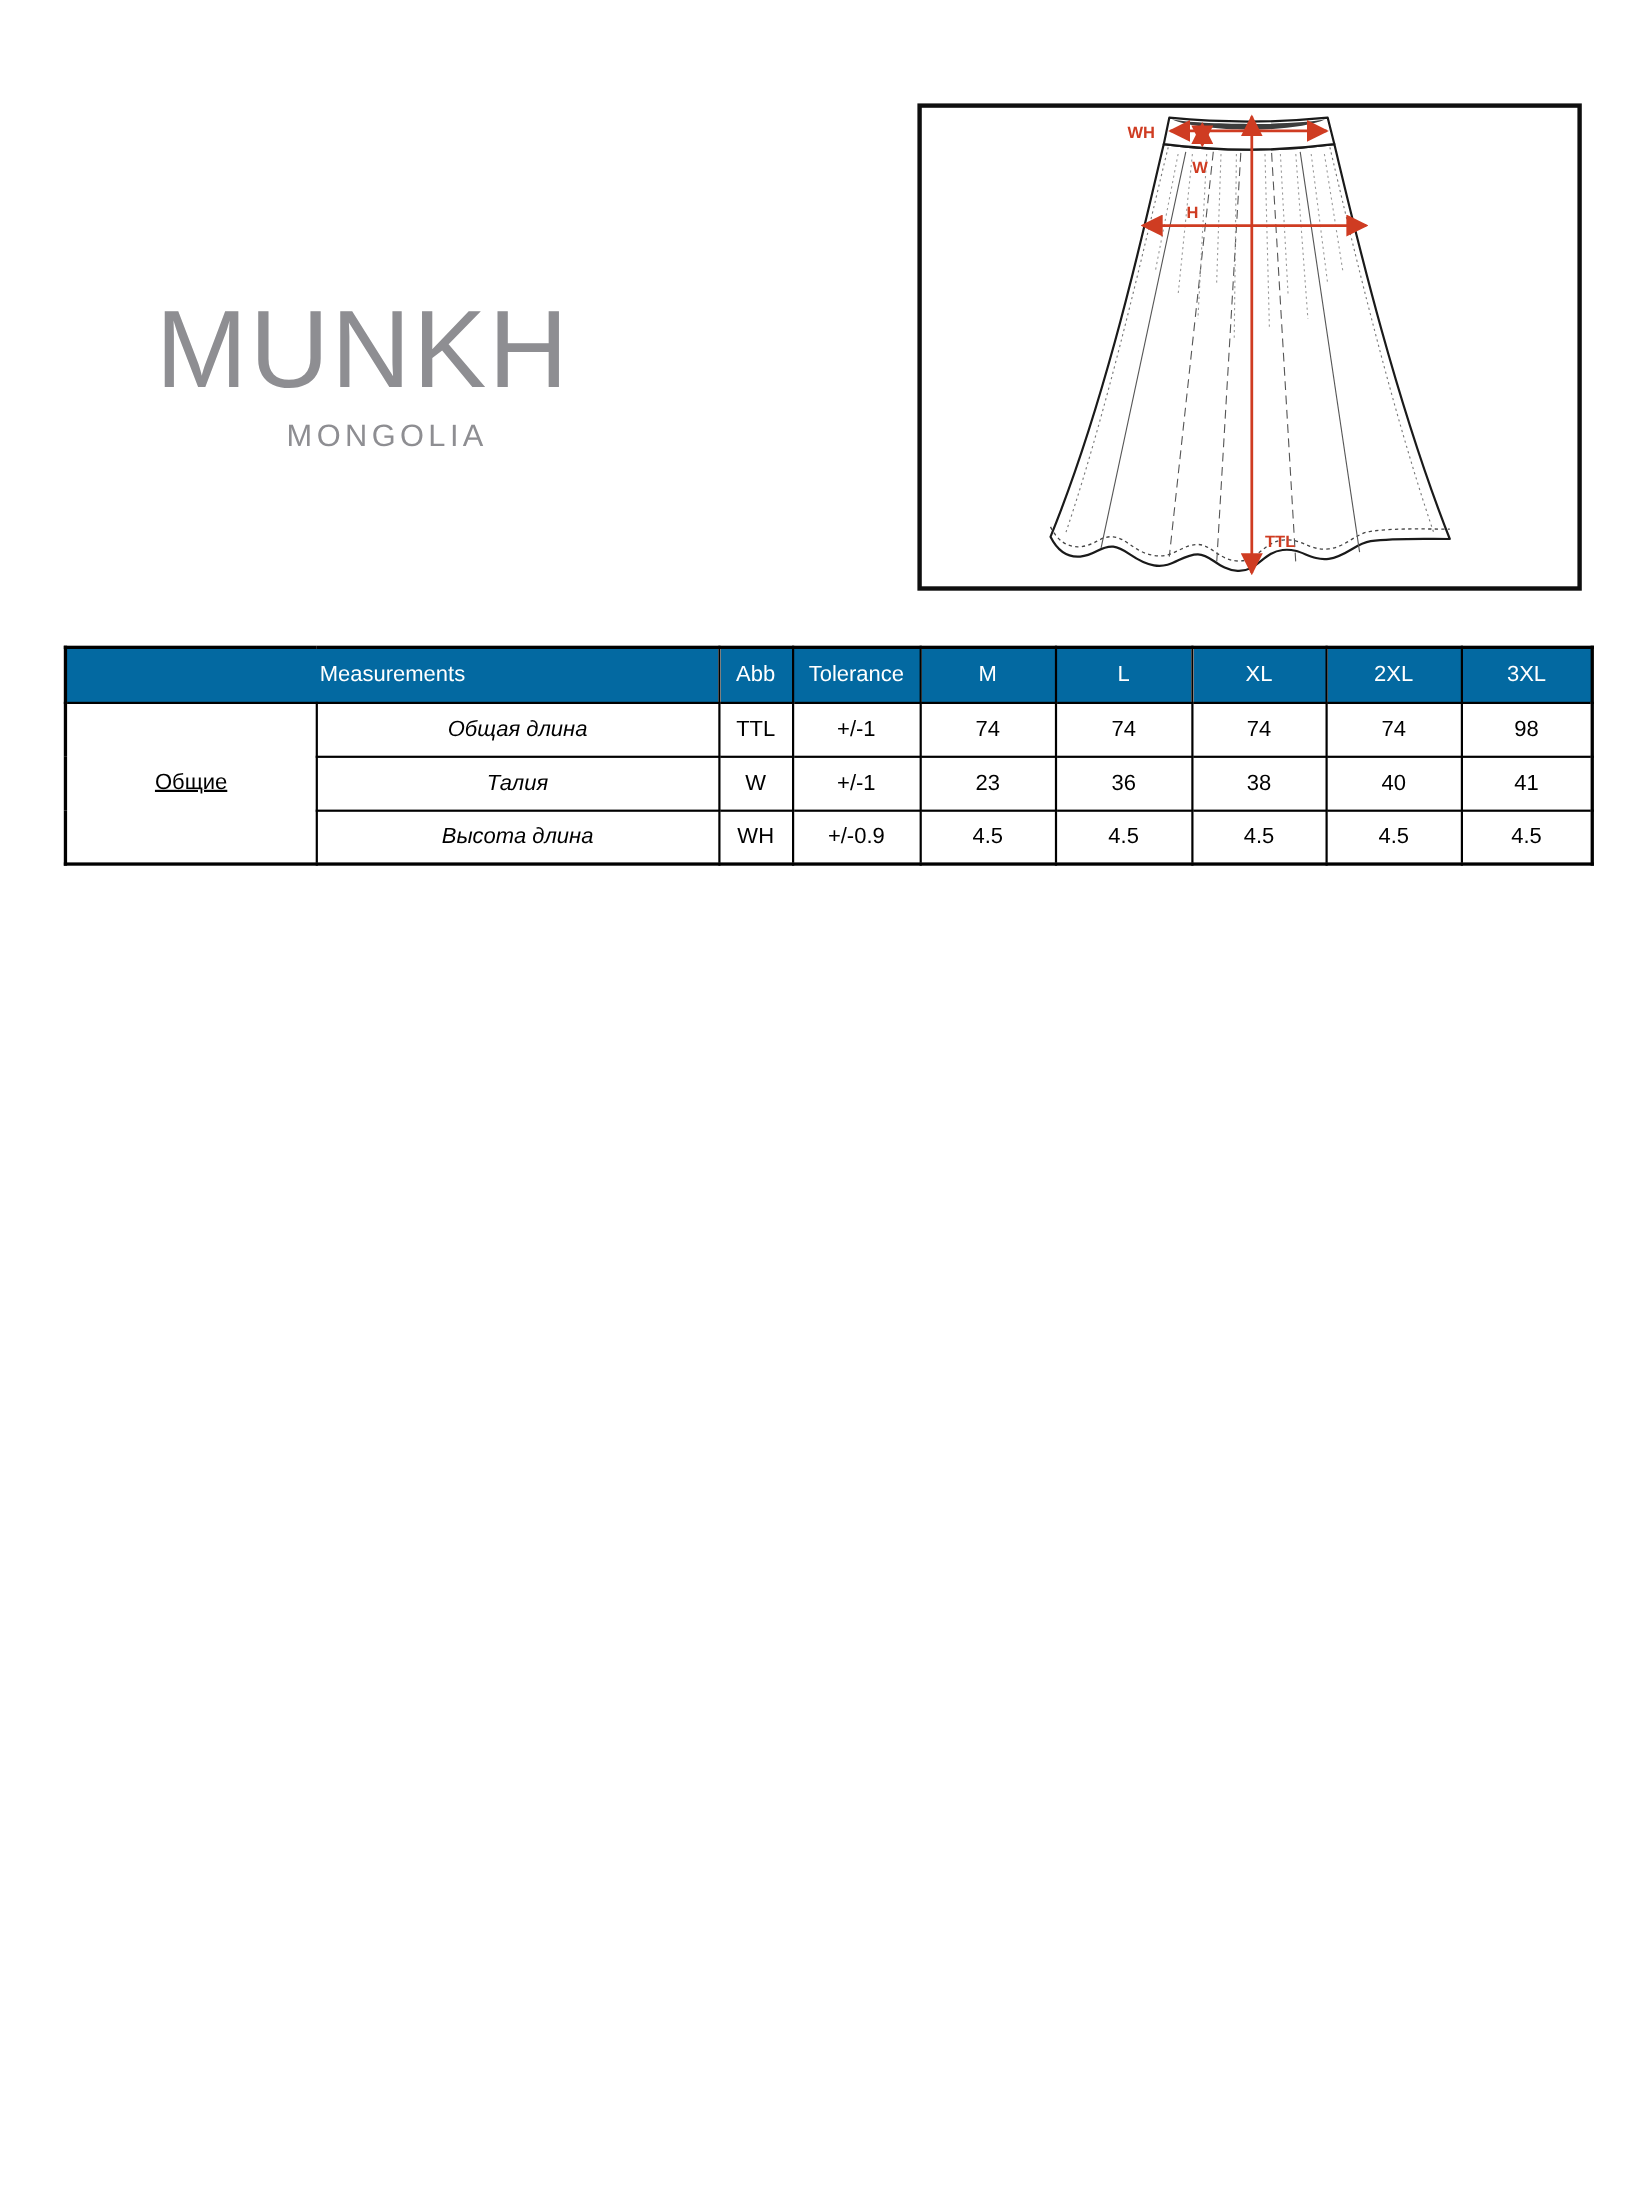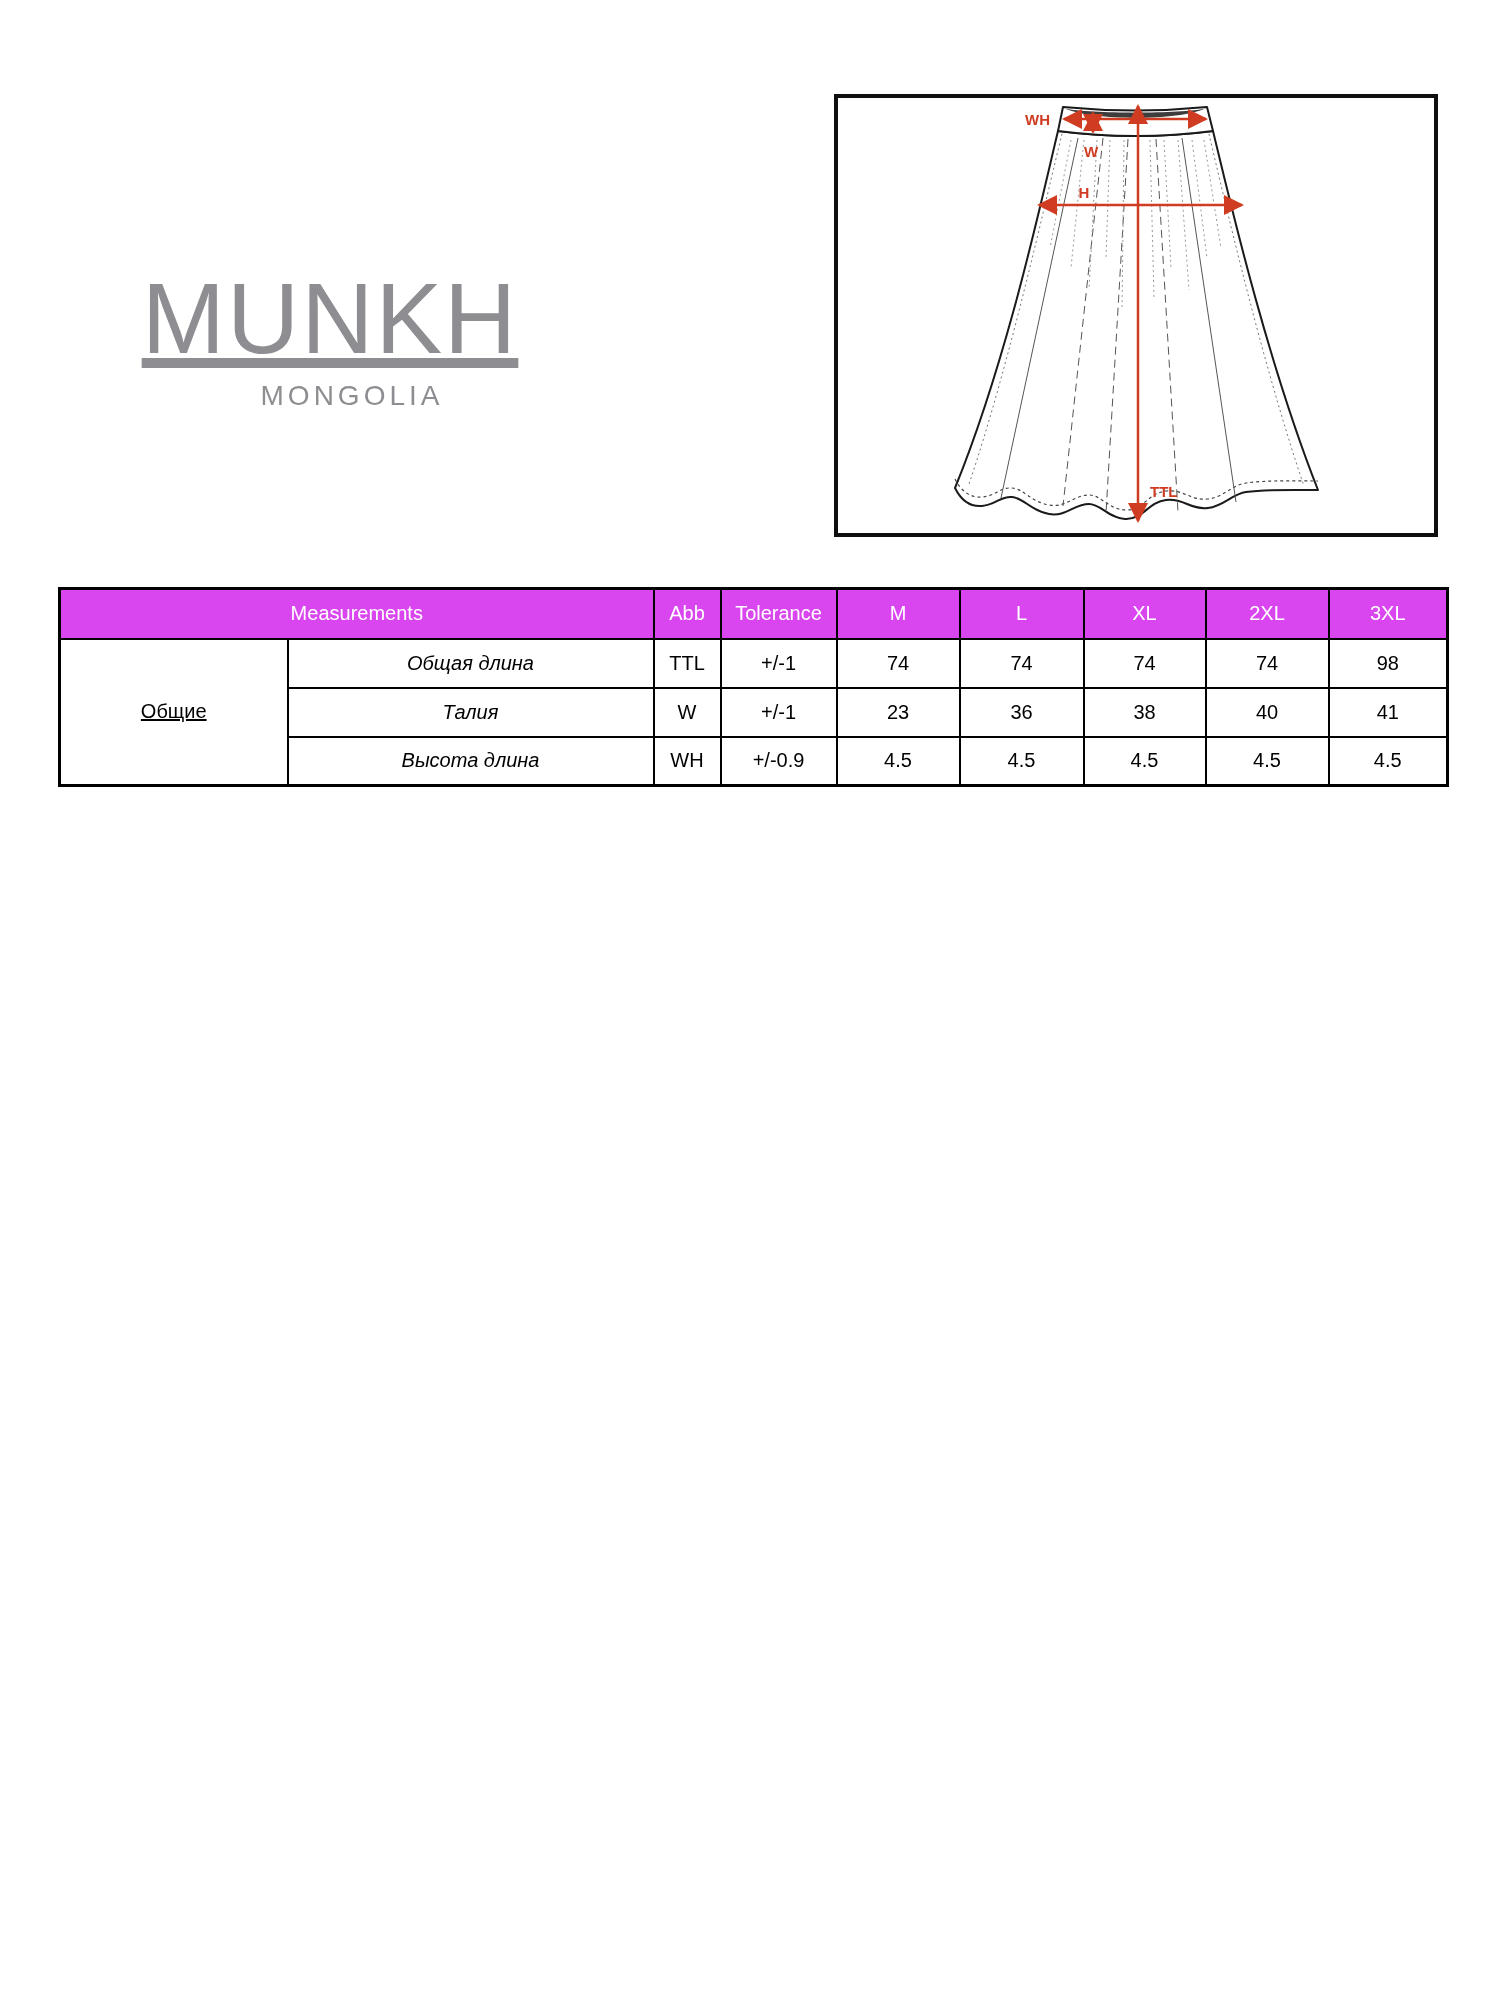--- a/index.html
+++ b/index.html
@@ -18,33 +18,33 @@
   .diagram-box svg { display:block; width:596px; height:435px; }
 
   
   table.meas { position:absolute; left:58px; top:587px; width:1388px;
                border-collapse:collapse; table-layout:fixed;
                font-size:20px; color:#000; }
   table.meas td, table.meas th { border:2px solid #000; padding:0; vertical-align:middle;
                                  text-align:center; font-weight:400; overflow:hidden; }
   table.meas { border:3px solid #000; }
   tr.hdr { height:50px; }
-  tr.hdr th { background:#d946ef; color:#fff; border-color:#000; }
+  tr.hdr th { background:#0369a1; color:#fff; border-color:#000; }
   th.meas-title { text-align:left; padding-left:36px; }
   tr.body-row { height:49px; background:#fff; }
   td.name-cell { text-align:left; padding-left:6px;font-style:italic; }
   td.group-cell { text-align:center;text-decoration:underline; }
 </style>
 </head>
 <body>
 
 <div class="page">
 
   <div class="logo">
-    <div class="logo-main" style="color: rgb(142, 142, 146); text-decoration: underline;">MUNKH</div>
+    <div class="logo-main" style="color: rgb(142, 142, 146);">MUNKH</div>
     <div class="logo-sub" style="color: rgb(142, 142, 146); padding-left: 44px;">MONGOLIA</div>
   </div>
 
   <div class="diagram-box">
     <svg viewBox="0 0 596 435">
       <defs>
         <marker id="arrow" viewBox="0 0 10 10" refX="9" refY="5" markerWidth="8" markerHeight="8" orient="auto-start-reverse">
           <path id="arrowhead-path" d="M0,0 L10,5 L0,10 z" fill="#cf3c22"></path>
         </marker>
       </defs>

